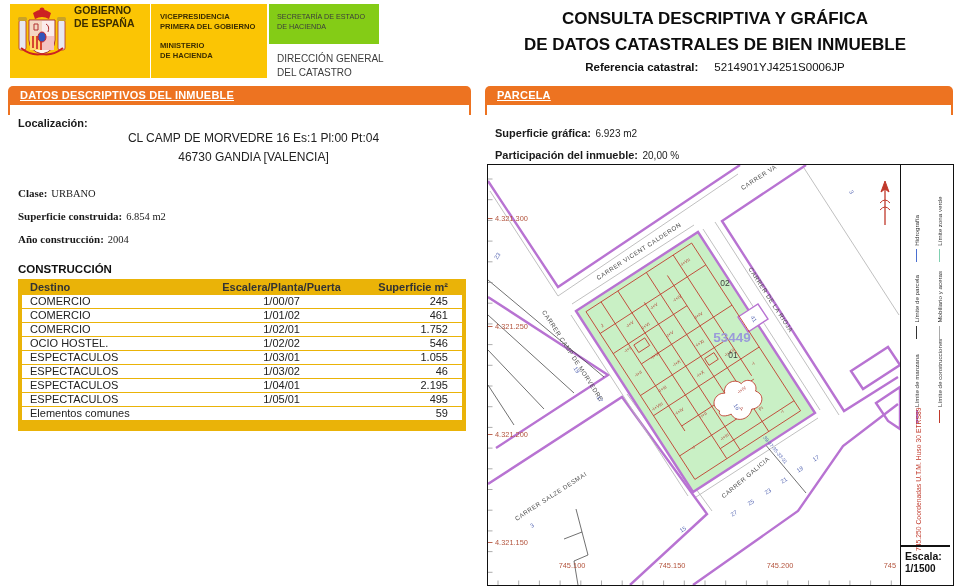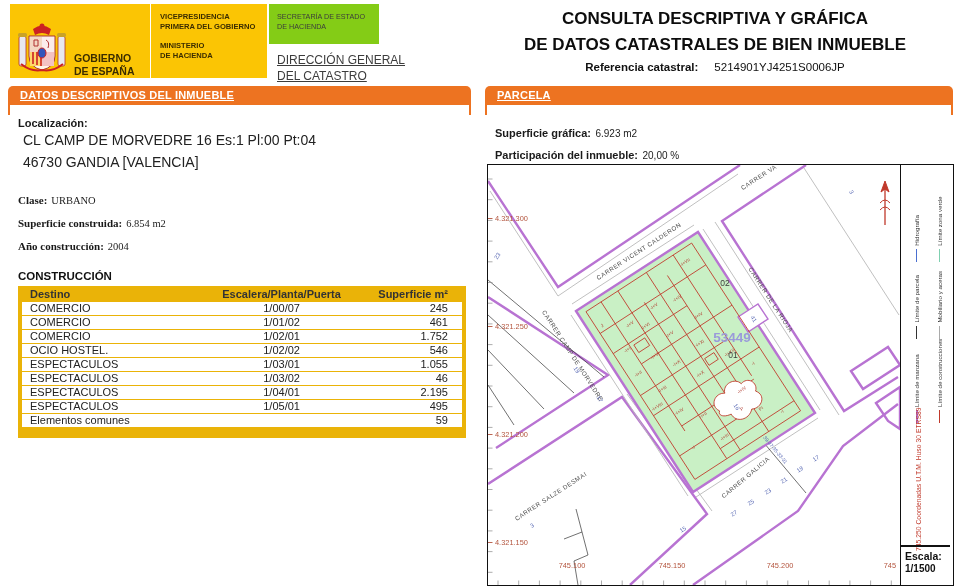--- a/index.html
+++ b/index.html
@@ -1,42 +1,42 @@
 <!DOCTYPE html>
 <html><head>
 <meta charset="utf-8">
 <style>
   html,body{margin:0;padding:0;background:#fff;}
   .page{position:relative;width:955px;height:588px;background:#fff;overflow:hidden;
         font-family:"Liberation Sans",sans-serif;color:#222;}
   
   .ybox{position:absolute;background:#FBC504;}
-  .ybox1{left:10px;top:4px;width:140px;height:74px;display:flex;align-items:flex-end;gap:6px;padding-left:6px;box-sizing:border-box;}
+  .ybox1{left:10px;top:4px;width:140px;height:74px;display:flex;align-items:flex-start;gap:6px;padding-left:6px;box-sizing:border-box;}
   .gobtxt{font-weight:bold;font-size:10.5px;line-height:1.25;color:#3B2D00;}
   .ybox2{left:151px;top:4px;width:116px;height:74px;box-sizing:border-box;padding:8px 0 0 9px;}
   .ybox2 .grp{font-weight:bold;font-size:7.6px;line-height:1.3;color:#3B2D00;margin-bottom:9px;}
   .graybox{position:absolute;left:269px;top:4px;width:110px;height:40px;background:#84cc16;
            box-sizing:border-box;padding:8px 0 0 8px;font-size:7.2px;line-height:1.35;color:#3c3c3c;}
-  .dgc{position:absolute;left:277px;top:52px;font-size:12px;line-height:1.35;color:#3c3c3c;text-decoration:underline;}
+  .dgc{position:absolute;left:277px;top:52px;font-size:10px;line-height:1.35;color:#3c3c3c;}
   .titleblock{position:absolute;left:480px;top:6px;width:470px;text-align:center;}
   .titleblock h1{margin:0;font-size:17px;line-height:1.5;color:#0d0d0d;}
   .refrow{margin-top:4px;font-size:11.5px;color:#111;display:flex;justify-content:center;gap:16px;}
   .refrow .rl{font-weight:bold;}
   
   .panel{position:absolute;}
   .lpanel{left:8px;top:86px;width:463px;}
   .rpanel{left:485px;top:86px;width:468px;}
   .obar{height:19px;line-height:19px;background:#ED7321;color:#fff;font-weight:bold;font-size:11px;
         padding-left:12px;border-radius:5px 5px 0 0;letter-spacing:.2px;text-decoration:underline;}
   .stub{height:10px;border-left:2px solid #ED7321;border-right:2px solid #ED7321;}
   
   .lcontent{padding:2px 0 0 10px;}
   .lbl{font-weight:bold;font-size:11px;color:#1a1a1a;}
   .val{font-size:10.5px;color:#222;}
-  .addr{font-size:14px;color:#222;line-height:1.6;margin-left:5px;}
+  .addr{font-size:12px;color:#222;line-height:1.6;margin-left:18px;text-align:center;}
   .frow{margin-top:5px;font-family:Liberation Serif, serif;}
   .sect-title{font-weight:bold;font-size:11.5px;color:#111;margin:16px 0 4px 0;}
   .ctable{background:#eab308;padding:2px 4px 10px 4px;width:440px;font-size:11px;}
   .trow{display:flex;height:13px;line-height:13px;background:#fff;margin-bottom:1px;}
   .trow.head{background:transparent;font-weight:bold;color:#333;}
   .tc1{width:44%;padding-left:8px;box-sizing:border-box;}
   .tc2{width:30%;text-align:center;}
   .tc3{width:26%;text-align:right;padding-right:14px;box-sizing:border-box;}
   
   .rcontent{padding:4px 0 0 10px;}

